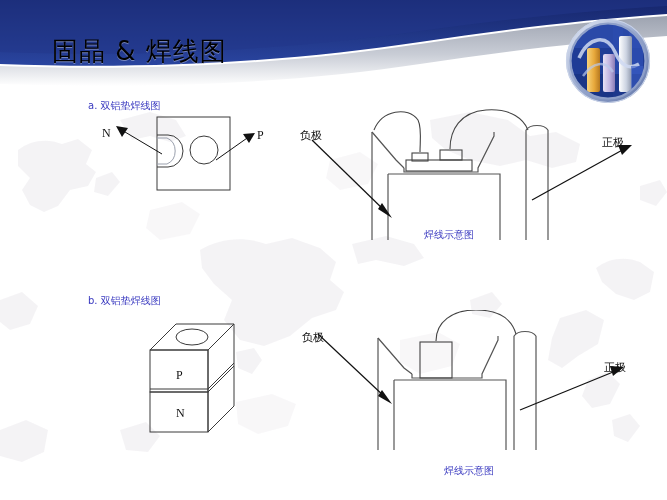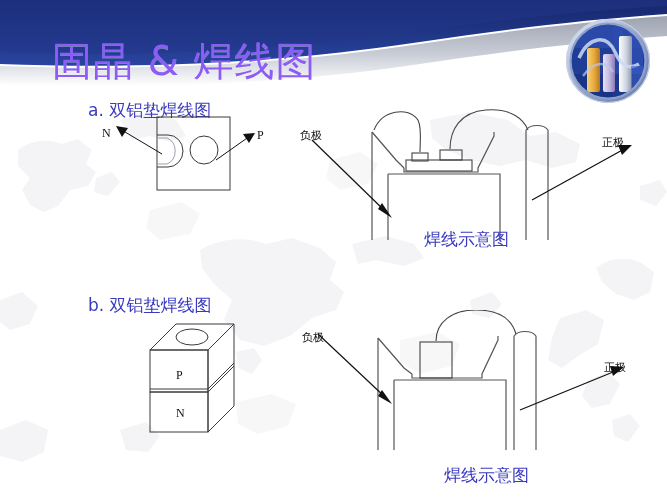--- a/index.html
+++ b/index.html
@@ -27,44 +27,44 @@
   #header-band {
     position: absolute;
     left: 0; top: 0;
     width: 667px; height: 120px;
     pointer-events: none;
   }
   #slide-title {
     position: absolute;
     left: 52px;
     top: 34px;
-    font-size: 40px;
+    font-size: 26px;
     letter-spacing: 1px;
-    color: #8b5cf6;
+    color: #000000;
     font-family: "DejaVu Sans", "Liberation Sans", sans-serif;
     white-space: nowrap;
     text-shadow: 0 1px 0 rgba(255,255,255,0.35);
   }
   
   #logo-bubble {
     position: absolute;
     left: 565px;
     top: 18px;
     width: 86px;
     height: 86px;
   }
   
   .diagram-svg {
     position: absolute;
     pointer-events: none;
   }
   .cap {
     position: absolute;
     color: #3a3ac0;
-    font-size: 17px;
+    font-size: 10px;
     font-family: "DejaVu Sans", "Liberation Sans", sans-serif;
     white-space: nowrap;
   }
   .lbl-dark {
     position: absolute;
     color: #111111;
     font-size: 11px;
     font-family: "DejaVu Sans", "Liberation Sans", sans-serif;
     white-space: nowrap;
   }

